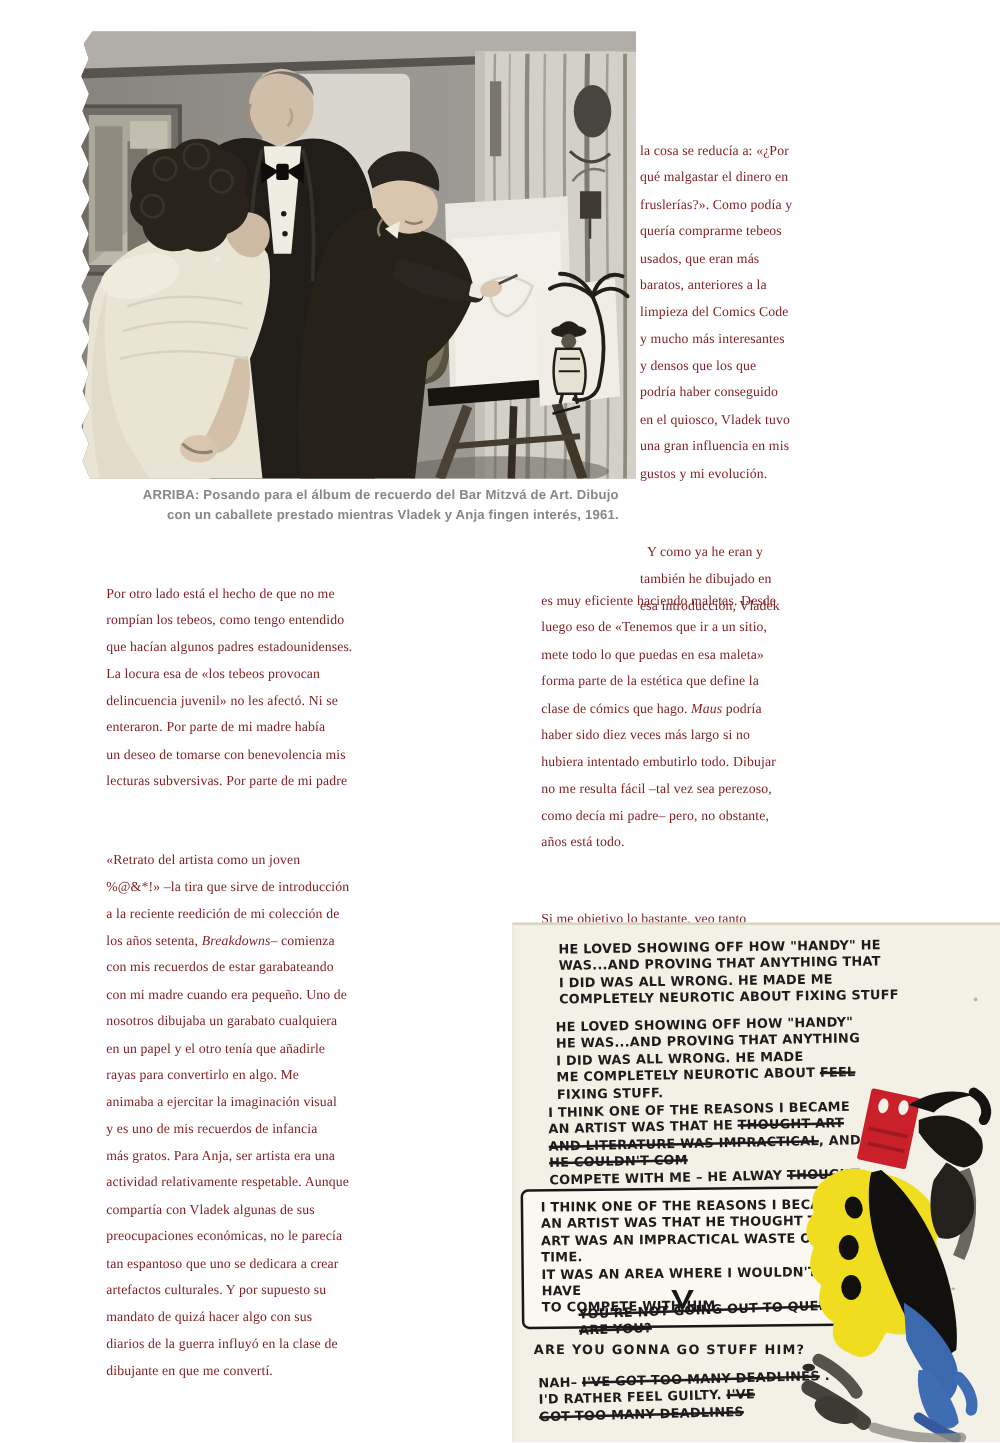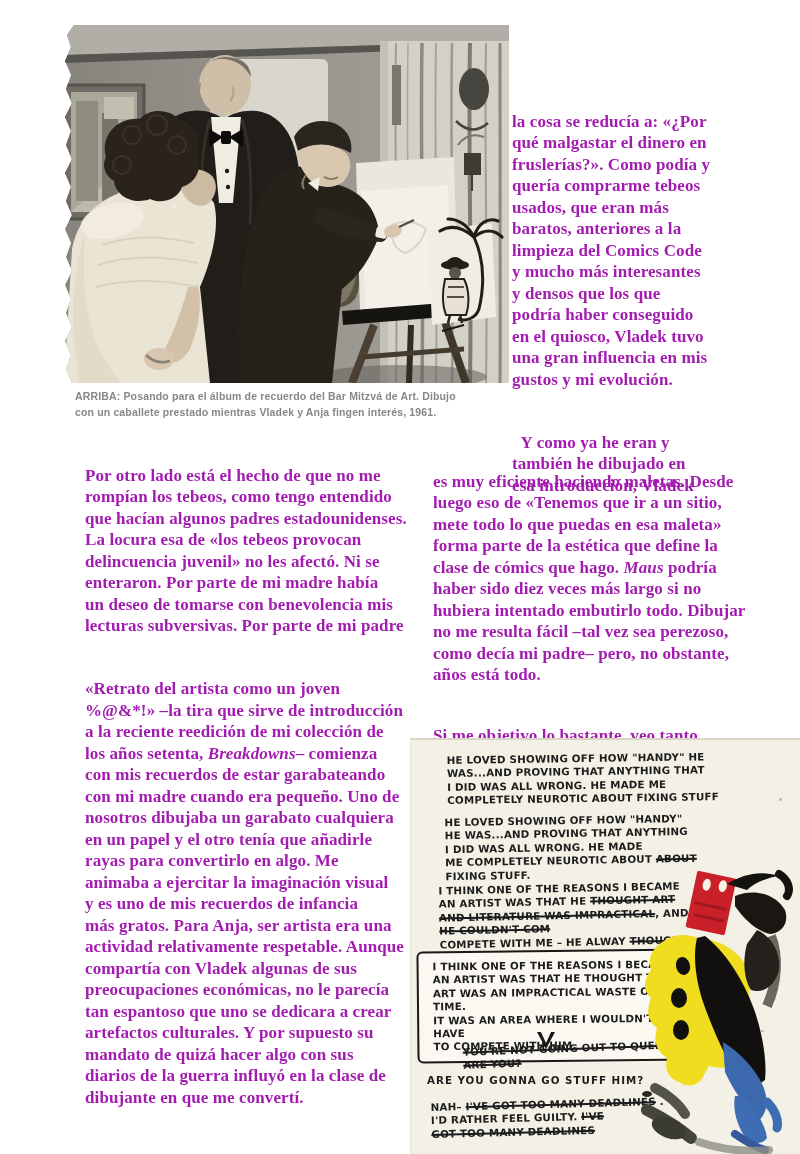--- a/index.html
+++ b/index.html
@@ -1,26 +1,26 @@
 <!DOCTYPE html>
 <html><head>
 <meta charset="utf-8">
 <style>
   html,body{margin:0;padding:0;background:#ffffff;}
   .page{position:relative;width:800px;height:1154px;background:#ffffff;overflow:hidden;
         font-family:"Liberation Serif",serif;}
   .abs{position:absolute;}
-  .serif{font-size:17px;line-height:21.5px;color:#a21caf;white-space:pre-line;letter-spacing:0.1px;font-weight:bold;}
+  .serif{font-size:11px;line-height:21.5px;color:#7f1d1d;white-space:pre-line;letter-spacing:0.1px;}
   .serif p{margin:0;}
   .serif p + p{margin-top:20px;}
   .it{font-style:italic;}
   .xx{text-decoration:line-through;text-decoration-thickness:2.2px;text-decoration-color:#1c1c1c;}
   .cap{font-family:"Liberation Sans",sans-serif;font-weight:700;font-size:10.5px;line-height:15.5px;
        color:#85878a;white-space:pre-line;letter-spacing:0.15px;}
-  .cap-center{text-align:left;}
+  .cap-center{text-align:right;}
   .artwork{left:410px;top:738px;width:390px;height:416px;background:#f3f0e5;
            border-top:2px solid #d9d5c6;border-left:1px solid #e6e2d4;overflow:hidden;}
   .hand{position:absolute;font-family:"DejaVu Sans",sans-serif;font-weight:700;font-size:10.3px;
         line-height:13.4px;color:#1c1c1c;white-space:pre-line;letter-spacing:0.2px;}
   .bubble{position:absolute;left:6px;top:210px;width:252px;background:#faf8f0;
           border:2.5px solid #181818;border-radius:6px;padding:7px 8px 7px 14px;
           transform:rotate(-0.6deg);}
   .bubble .hand{position:static;}
   .tail-outer{position:absolute;left:126px;top:292px;width:0;height:0;
           border-left:9px solid transparent;border-right:9px solid transparent;
@@ -227,21 +227,21 @@
 
 
   <div class="abs artwork">
     <div class="hand" style="left:36px;top:12px;transform:rotate(-0.8deg);"><span>HE LOVED SHOWING OFF HOW "HANDY" HE
 WAS...AND PROVING THAT ANYTHING THAT
 I DID WAS ALL WRONG. HE MADE ME
 COMPLETELY NEUROTIC ABOUT FIXING STUFF</span></div>
     <div class="hand" style="left:34px;top:74px;transform:rotate(-1deg);"><span>HE LOVED SHOWING OFF HOW "HANDY"
 HE WAS...AND PROVING THAT ANYTHING
 I DID WAS ALL WRONG. HE MADE
-ME COMPLETELY NEUROTIC ABOUT </span><span class="xx">ABOUT</span><span>
+ME COMPLETELY NEUROTIC ABOUT </span><span class="xx">FEEL</span><span>
 FIXING STUFF.</span></div>
     <div class="hand" style="left:28px;top:142px;transform:rotate(-1.2deg);"><span>I THINK ONE OF THE REASONS I BECAME
 AN ARTIST WAS THAT HE </span><span class="xx">THOUGHT ART</span><span>
 </span><span class="xx">AND LITERATURE WAS IMPRACTICAL</span><span>, AND
 </span><span class="xx">HE COULDN'T COM</span><span>
 COMPETE WITH ME – HE ALWAY </span><span class="xx">THOUGHT</span></div>
 
     <div class="bubble">
       <div class="hand">I THINK ONE OF THE REASONS I BECAME
 AN ARTIST WAS THAT HE THOUGHT THAT

